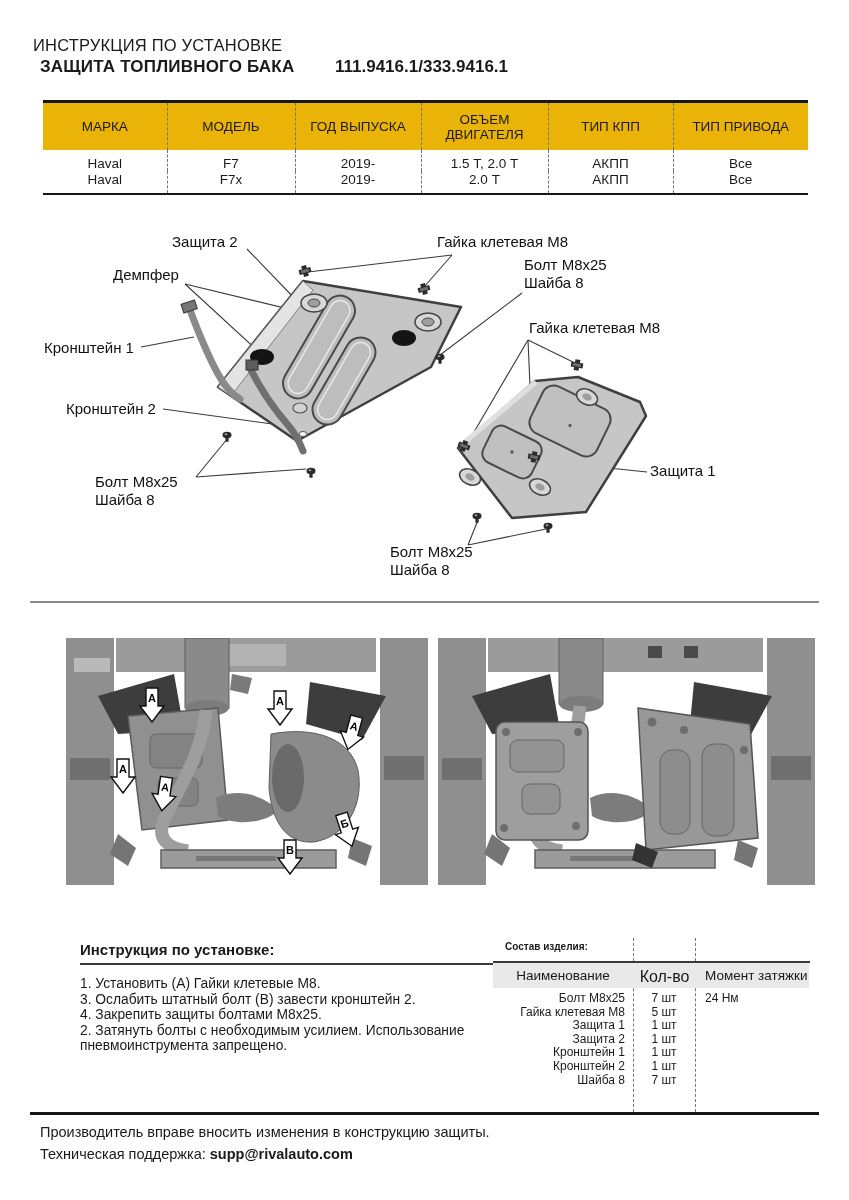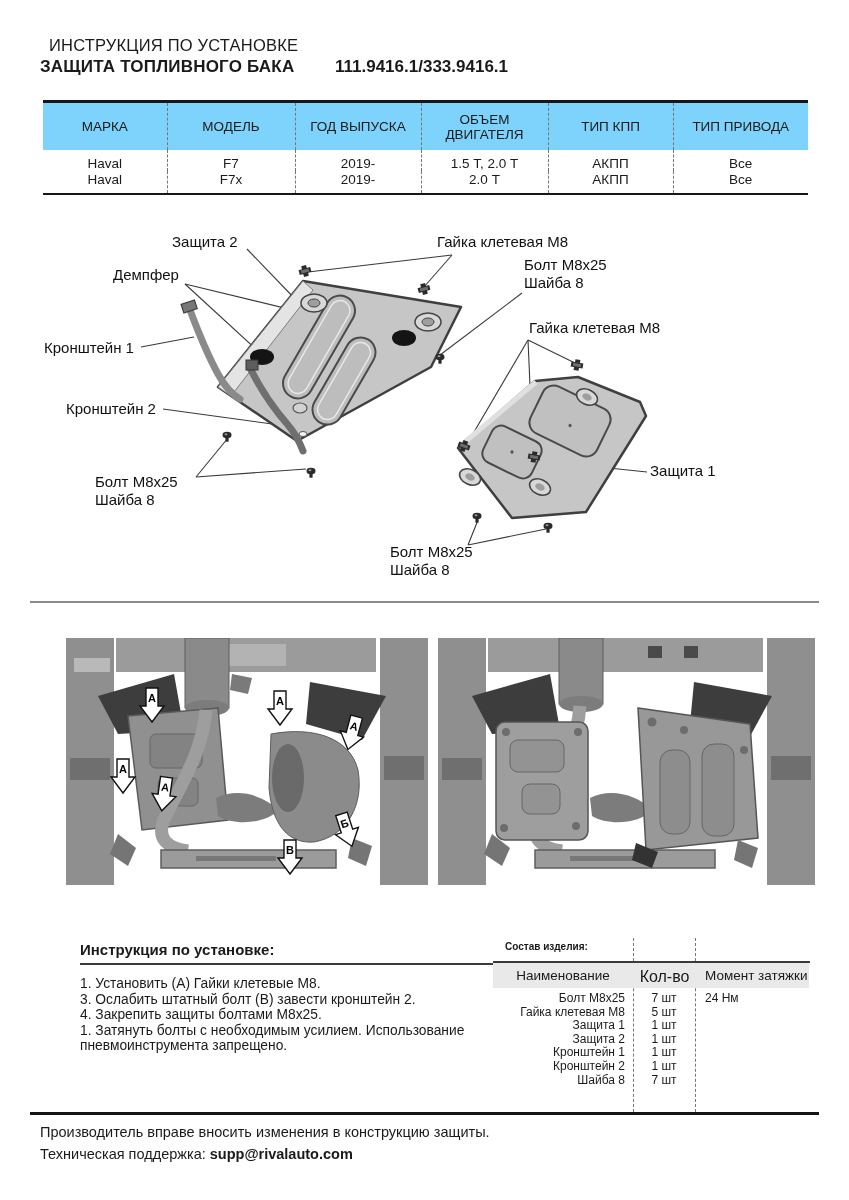--- a/index.html
+++ b/index.html
@@ -1,29 +1,29 @@
 <!DOCTYPE html>
 <html><head>
 <meta charset="utf-8">
 <style>
   html,body{margin:0;padding:0;background:#ffffff;}
   .page{position:relative;width:849px;height:1200px;background:#fff;overflow:hidden;
         font-family:"Liberation Sans","DejaVu Sans",sans-serif;color:#1a1a1a;}
   .abs{position:absolute;}
 
   
-  .title1{left:49px;top:36px;font-size:16.5px;letter-spacing:.2px;}
+  .title1{left:33px;top:36px;font-size:16.5px;letter-spacing:.2px;}
   .title2{left:40px;top:57px;font-size:17px;font-weight:bold;letter-spacing:.2px;}
   .partnum{left:335px;top:57px;font-size:17px;font-weight:bold;}
 
   
   .vtable{position:absolute;left:43px;top:100px;width:765px;border-collapse:collapse;
           table-layout:fixed;border-top:3px solid #161616;border-bottom:2px solid #161616;
           font-size:13.5px;}
-  .vtable th{background:#7dd3fc;font-weight:normal;height:47px;vertical-align:middle;
+  .vtable th{background:#eab308;font-weight:normal;height:47px;vertical-align:middle;
              text-align:center;padding:0 14px;}
   .vtable td{text-align:center;height:16px;padding:0;font-size:13.5px;}
   .vtable th + th,.vtable td + td{border-left:1px dashed #767676;}
   .vtable tbody tr:first-child td{padding-top:5px;}
   .vtable tbody tr:last-child td{padding-bottom:6px;}
 
   
   .diagram-svg{left:0;top:205px;}
   .dlabel{position:absolute;font-size:15px;line-height:17.5px;color:#111;white-space:nowrap;}
 
@@ -341,21 +341,21 @@
       <polygon points="300,202 320,210 314,230 296,222" fill="#757575"></polygon>
     </g>
   </svg>
 
   <div class="abs instr">
     <div class="instr-title">Инструкция по установке:</div>
     <div class="instr-rule"></div>
     <div class="step">1. Установить (А) Гайки клетевые М8.</div>
     <div class="step">3. Ослабить штатный болт (В) завести кронштейн 2.</div>
     <div class="step">4. Закрепить защиты болтами М8х25.</div>
-    <div class="step">1. Затянуть болты с необходимым усилием. Использование пневмоинструмента запрещено.</div>
+    <div class="step">2. Затянуть болты с необходимым усилием. Использование пневмоинструмента запрещено.</div>
   </div>
 
   <div class="abs parts-title">Состав изделия:</div>
   <div class="abs parts-dash1"></div>
   <div class="abs parts-dash2"></div>
   <div class="abs parts-rule"></div>
   <div class="abs parts-head"></div>
   <div class="abs ph-name">Наименование</div>
   <div class="abs ph-qty">Кол-во</div>
   <div class="abs ph-torque">Момент затяжки</div>

